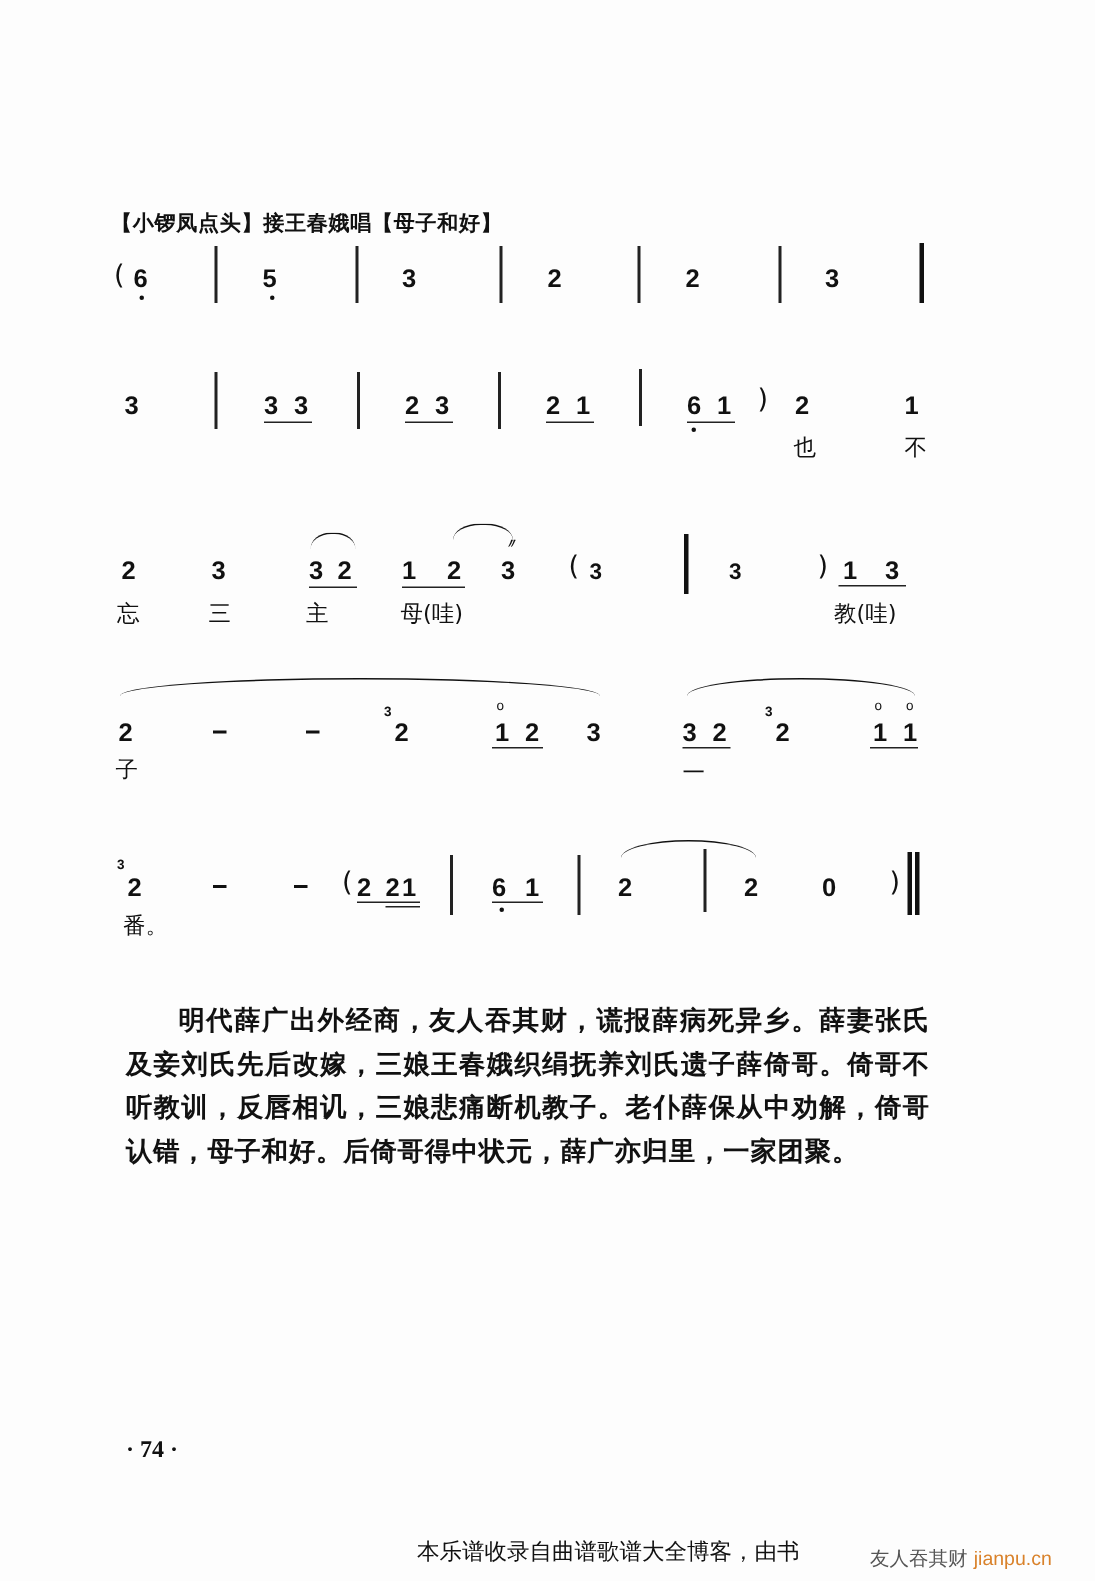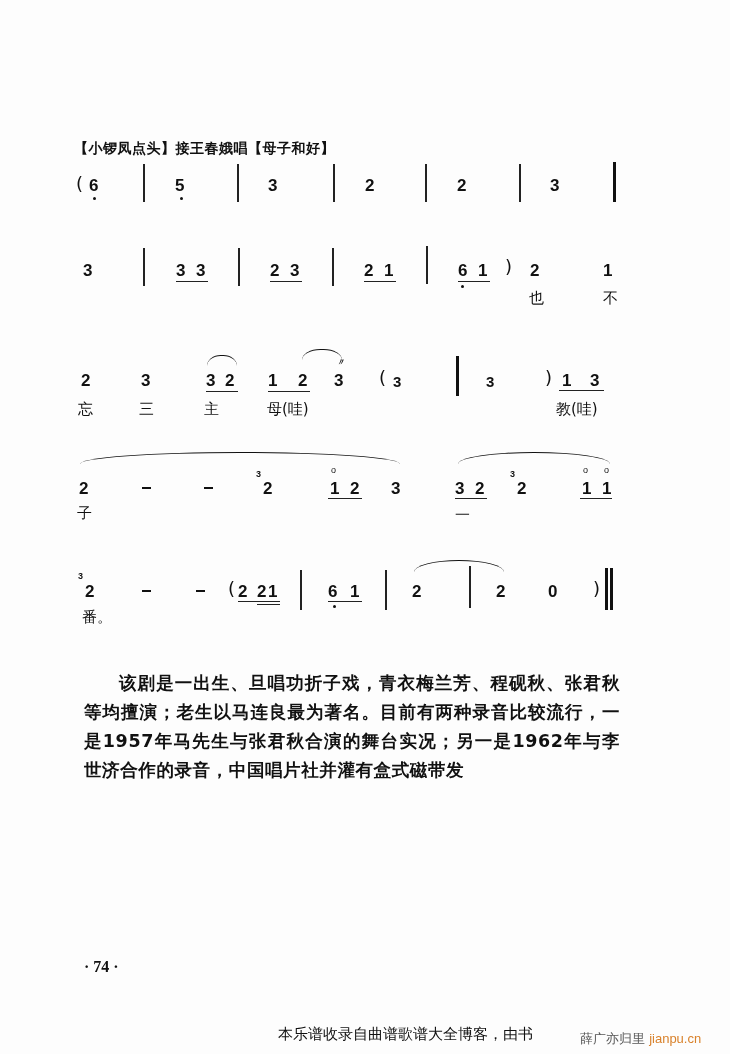--- a/index.html
+++ b/index.html
@@ -162,22 +162,22 @@
   <span class="bar" style="left:469px;top:566px;height:42px;"></span>
   <span class="note" style="left:496px;top:583px;">2</span>
   <span class="note" style="left:548px;top:583px;">0</span>
   <span class="paren" style="left:593px;top:580px;">)</span>
   <span class="bar thick" style="left:605px;top:568px;height:42px;"></span>
   <span class="bar thick" style="left:610px;top:568px;height:42px;"></span>
   <span class="lyric" style="left:82px;top:610px;">番。</span>
 </div>
 
 <div class="abs prose" style="top:667px;">
-  <p style="margin-top:2px;">该剧是一出生、旦唱功折子戏，青衣梅兰芳、程砚秋、张君秋等均擅演；老生以马连良最为著名。目前有两种录音比较流行，一是1957年马先生与张君秋合演的舞台实况；另一是1962年与李世济合作的录音，中国唱片社并灌有盒式磁带发</p>
+  <p>明代薛广出外经商，友人吞其财，谎报薛病死异乡。薛妻张氏及妾刘氏先后改嫁，三娘王春娥织绢抚养刘氏遗子薛倚哥。倚哥不听教训，反唇相讥，三娘悲痛断机教子。老仆薛保从中劝解，倚哥认错，母子和好。后倚哥得中状元，薛广亦归里，一家团聚。</p>
 </div>
 
 <div class="abs pageno">· 74 ·</div>
 
 <div class="abs footer-note">本乐谱收录自曲谱歌谱大全博客，由书</div>
 <div class="abs watermark">
-  <span>薛广亦归里</span>
+  <span>友人吞其财</span>
   <span class="brand">jianpu.cn</span>
 </div>
 
 </body></html>

